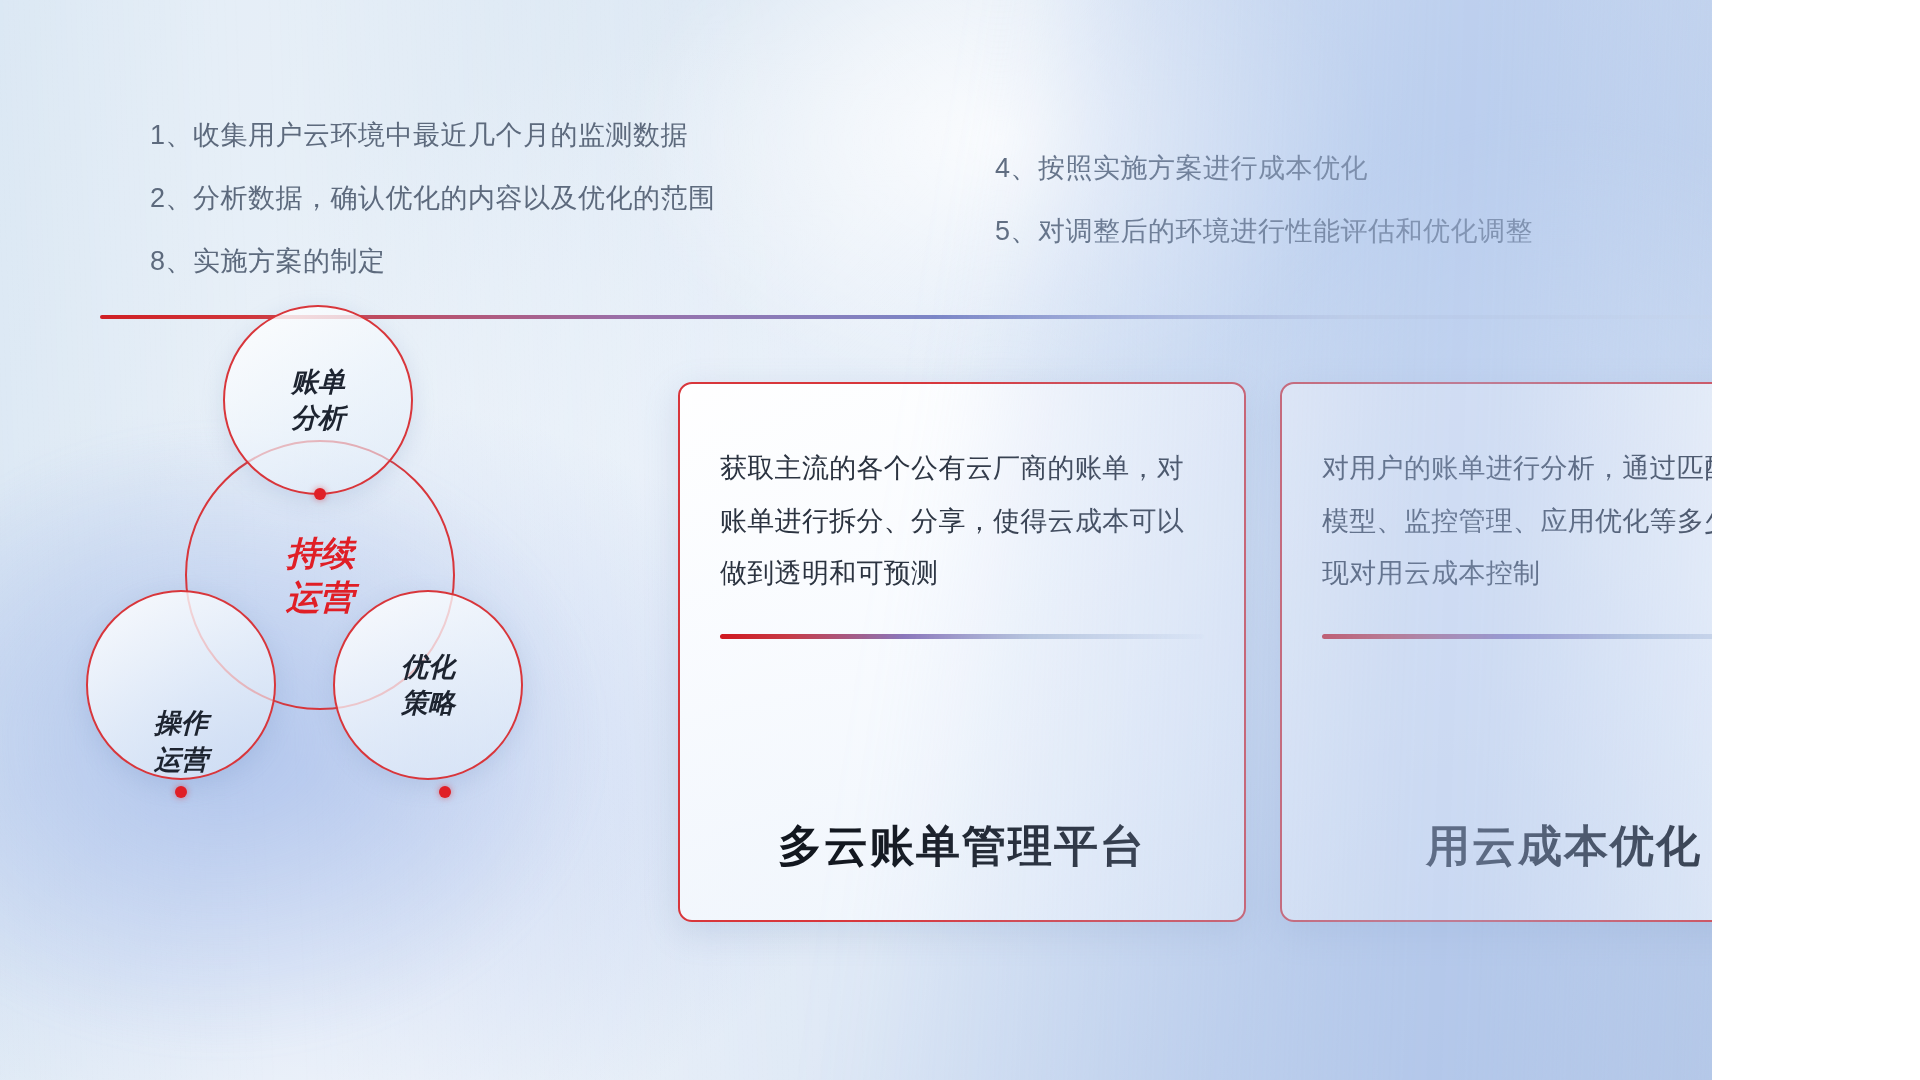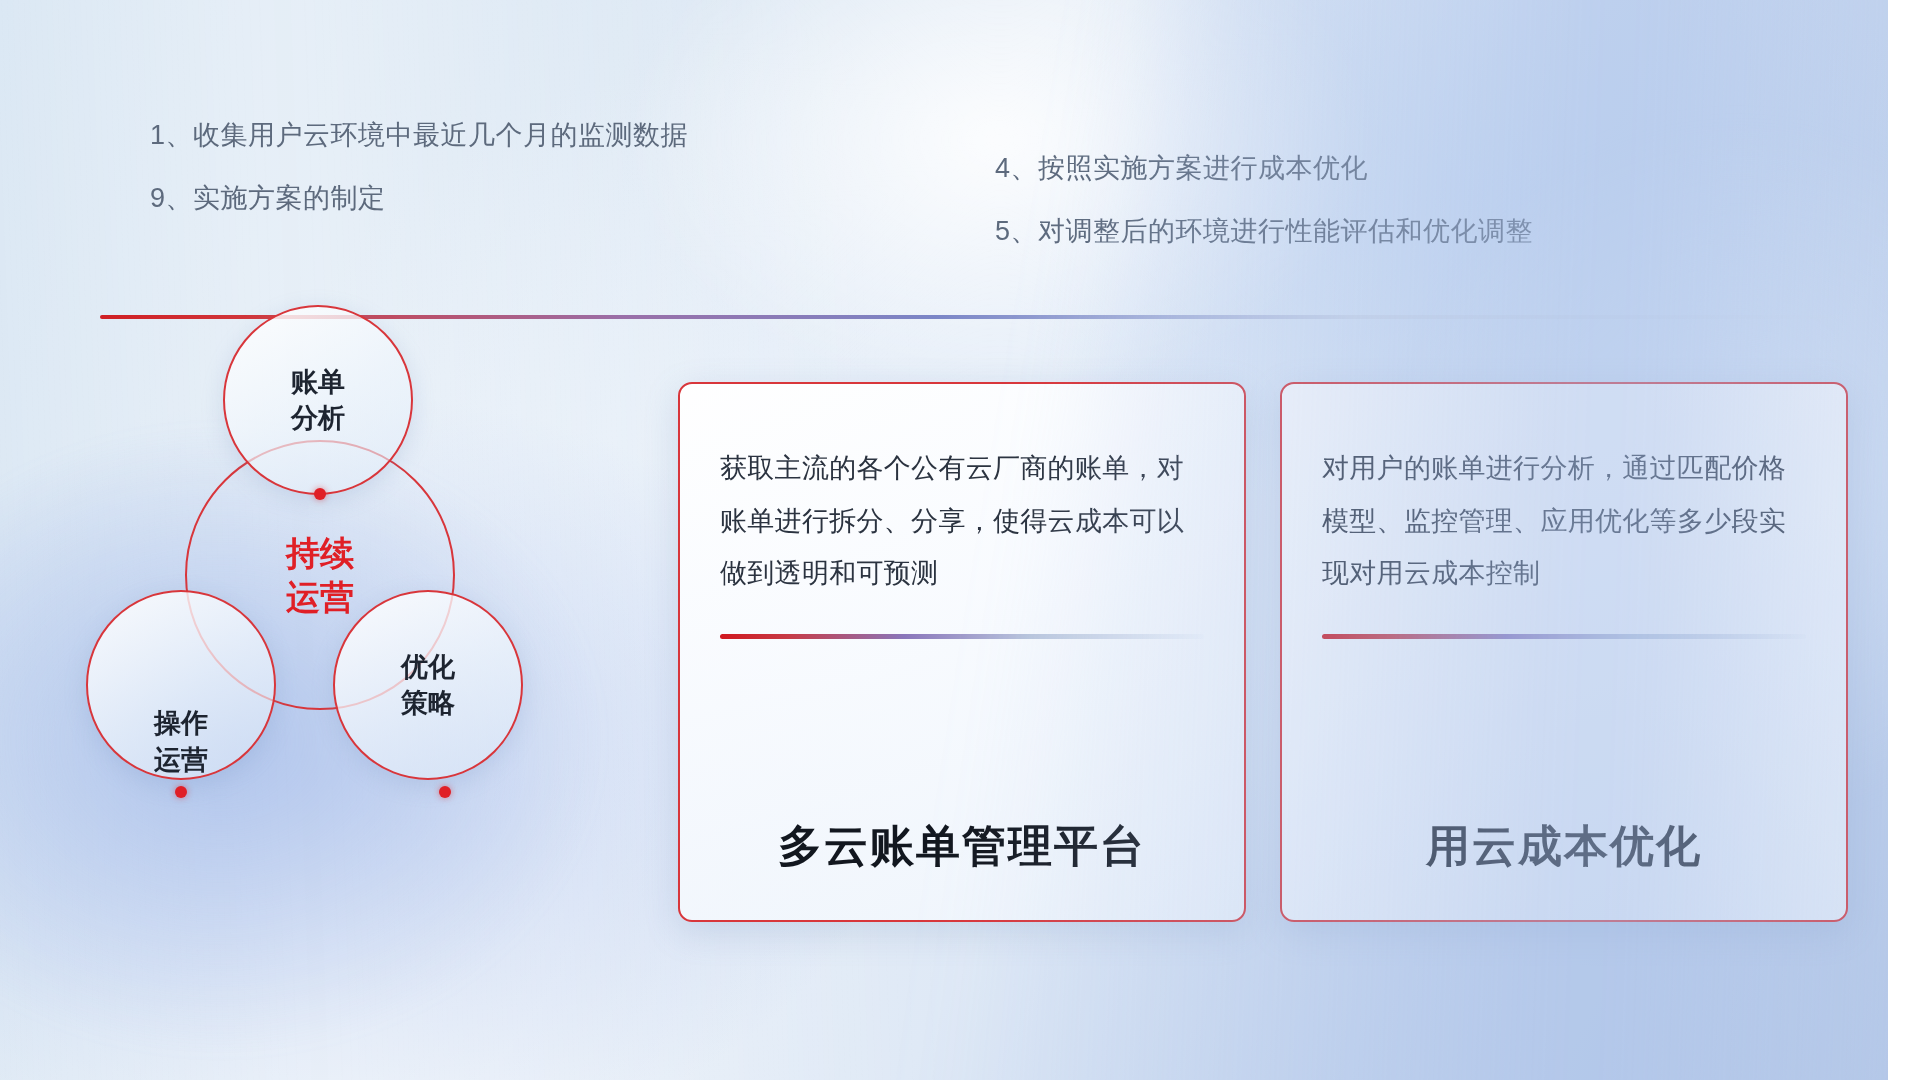--- a/index.html
+++ b/index.html
@@ -6,21 +6,21 @@
     margin: 0;
     padding: 0;
     width: 1920px;
     height: 1080px;
     overflow: hidden;
     font-family: "Liberation Sans", sans-serif;
   }
 
   #slide {
     position: relative;
-    width: 1888px;
+    width: 1712px;
     height: 1080px;
     background:
       radial-gradient(900px 620px at 18% 72%, rgba(150,175,235,0.55) 0%, rgba(150,175,235,0) 62%),
       radial-gradient(820px 560px at 78% 18%, rgba(205,222,245,0.75) 0%, rgba(205,222,245,0) 60%),
       radial-gradient(1100px 700px at 52% 45%, rgba(232,240,250,0.92) 0%, rgba(232,240,250,0) 68%),
       linear-gradient(118deg, #cfe0f0 0%, #d6e4f2 22%, #e6eef7 43%, #dfe9f6 60%, #c9d8ef 78%, #b9cbe8 100%);
     overflow: hidden;
   }
 
   
@@ -114,20 +114,21 @@
     border: 2px solid #d8363b;
     box-sizing: border-box;
     display: flex;
     align-items: center;
     justify-content: center;
     text-align: center;
     color: #1d2430;
     font-size: 27px;
     font-weight: bold;
     line-height: 1.35;
+    font-style: italic;
   }
   .v-circle.soft {
     background: linear-gradient(150deg, rgba(255,255,255,0.88) 0%, rgba(238,245,252,0.70) 55%, rgba(222,234,248,0.55) 100%);
     box-shadow: 0 6px 22px rgba(120,145,190,0.22);
   }
   #circle-main {
     left: 85px; top: 90px;
     width: 270px; height: 270px;
     background: transparent;
     border-width: 2px;
@@ -196,21 +197,22 @@
 <body>
 
 <div id="slide">
 
   <div class="glow-a"></div>
   <div class="glow-b"></div>
   <div class="glow-c"></div>
 
   <div class="bullets" id="bullets-left">
     <div class="line">1、收集用户云环境中最近几个月的监测数据</div>
-    <div class="line">9、实施方案的制定</div>
+    <div class="line">2、分析数据，确认优化的内容以及优化的范围</div>
+    <div class="line">8、实施方案的制定</div>
   </div>
 
   <div class="bullets" id="bullets-right">
     <div class="line">4、按照实施方案进行成本优化</div>
     <div class="line">5、对调整后的环境进行性能评估和优化调整</div>
   </div>
 
   <div id="divider"></div>
 
   <div id="venn">

